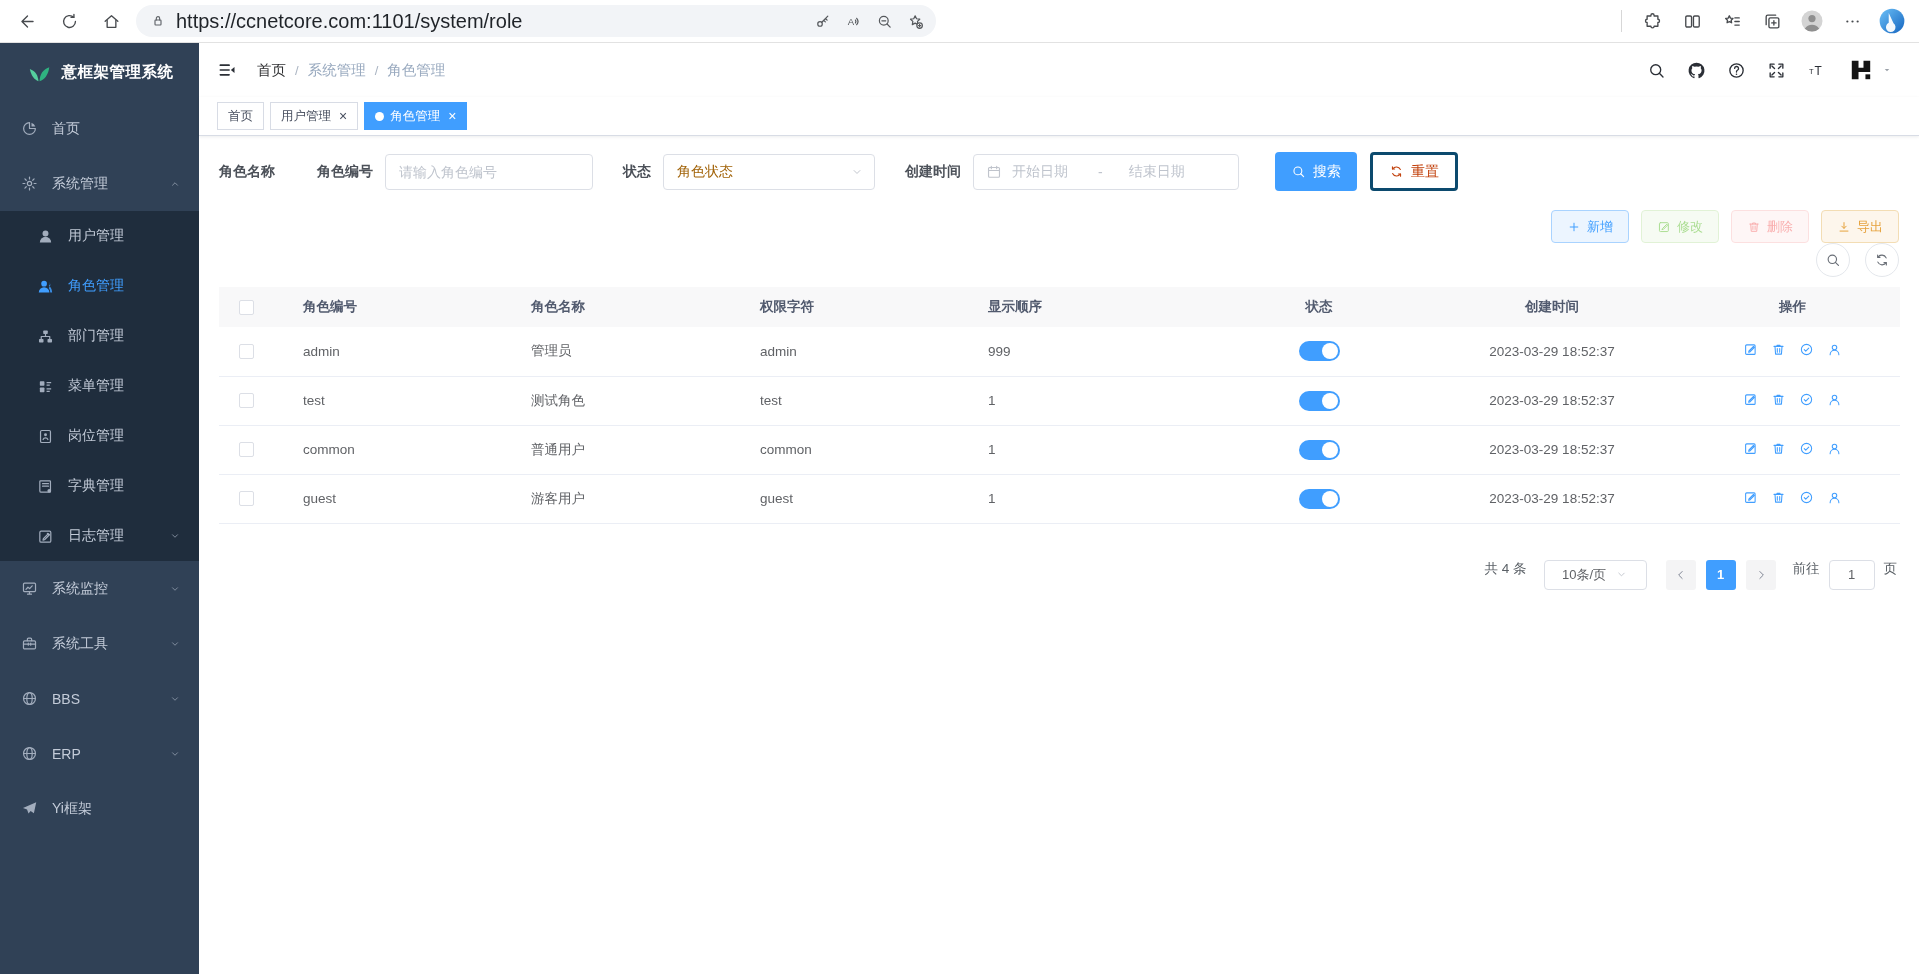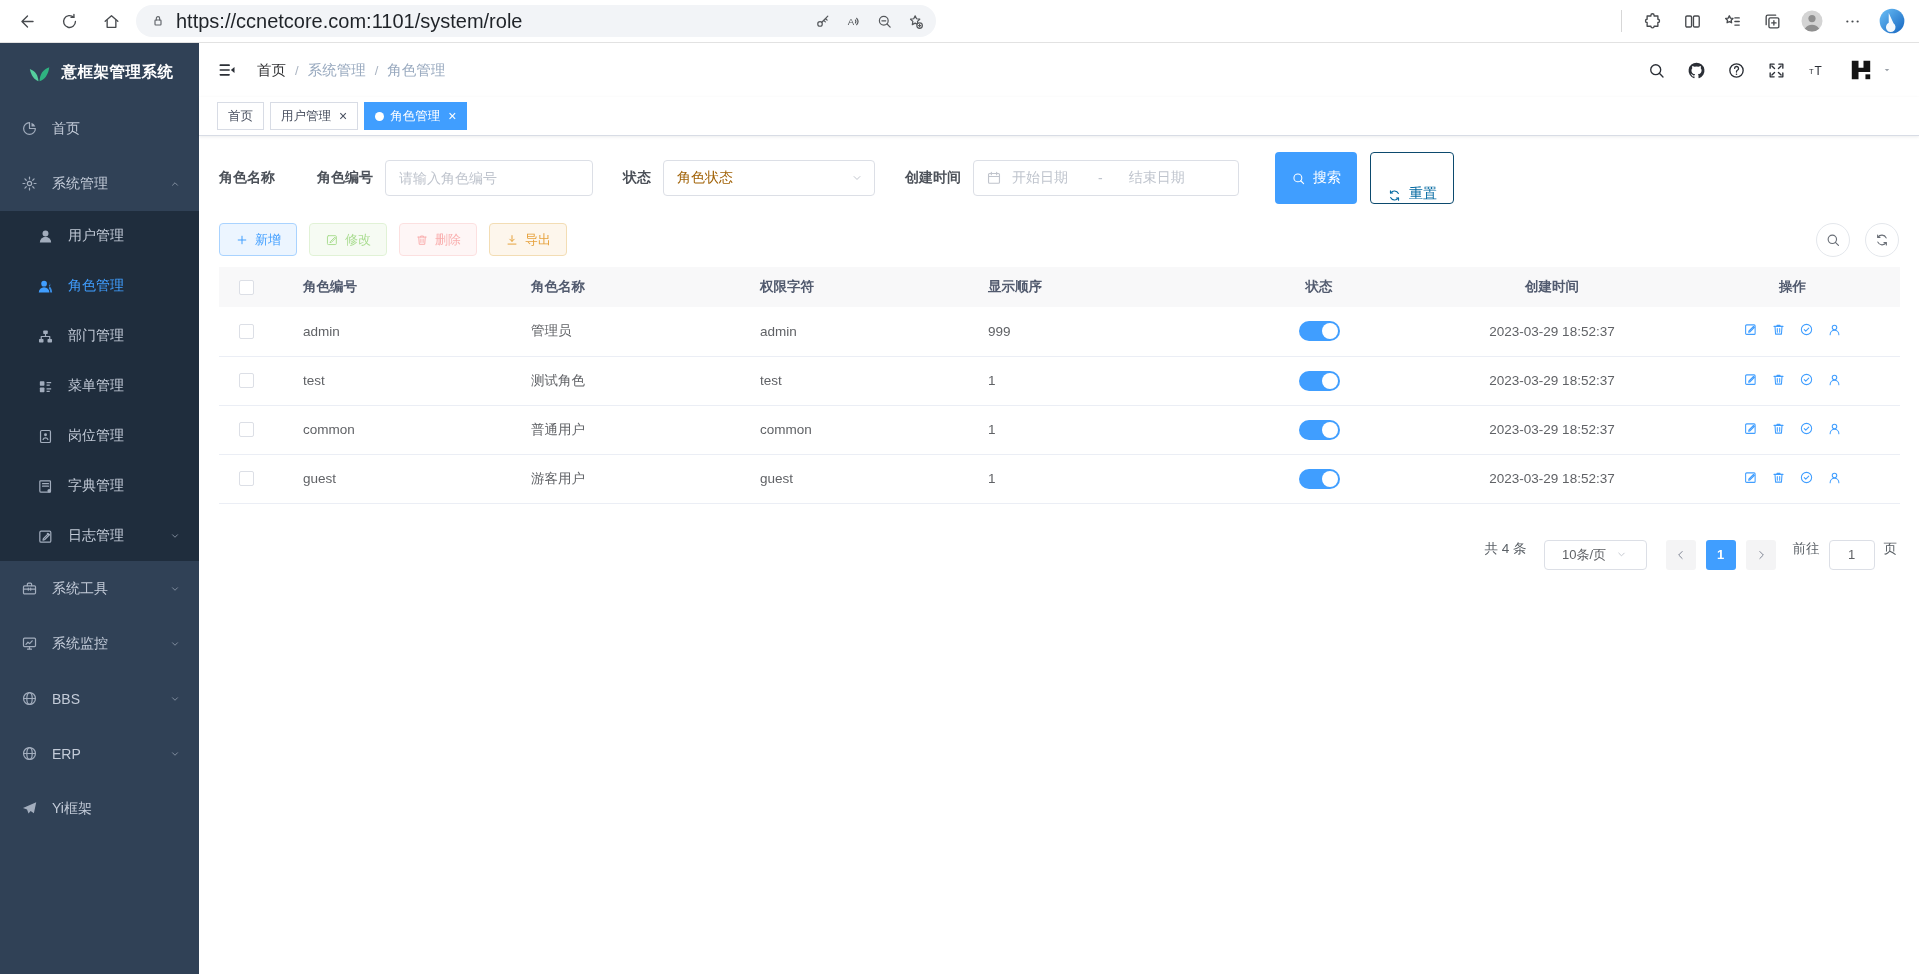--- a/index.html
+++ b/index.html
@@ -76,26 +76,26 @@
     font-size:14px; color:#606266; }
   .f::placeholder { color:#bfc4cd; }
   .select { width:212px; height:36px; border:1px solid #dcdfe6; border-radius:4px;
     display:flex; align-items:center; padding:0 10px 0 13px; cursor:pointer; }
   .select .ph { flex:1; font-size:14px; color:#a16207; }
   .select .chev, .daterange .icon { color:#c0c4cc; }
   .daterange { width:266px; height:36px; border:1px solid #dcdfe6; border-radius:4px;
     display:flex; align-items:center; padding:0 12px; font-size:14px; color:#bfc4cd; cursor:pointer; }
   .dr-start { margin-left:10px; }
   .dr-sep { margin:0 26px 0 30px; }
-  .btn { height:52px; border-radius:4px; font-size:14px; display:inline-flex; align-items:center;
+  .btn { height:39px; border-radius:4px; font-size:14px; display:inline-flex; align-items:center;
     gap:7px; padding:0 16px; }
   .btn.search { background:#409eff; color:#fff; margin-left:6px; }
-  .btn.reset { background:#fff; color:#0369a1; border:1px solid #0c4a6e; margin-left:13px;align-items:flex-end; }
-
-  .toolbar { margin-top:19px; display:flex; align-items:flex-start; }
+  .btn.reset { background:#fff; color:#c2410c; border:3px solid #0c4a6e; margin-left:13px; }
+
+  .toolbar { margin-top:19px; display:flex; align-items:flex-end;flex-direction:column; }
   .tb-left { display:flex; align-items:center; gap:12px; }
   .tbtn { height:33px; padding:0 15px; border-radius:4px; font-size:13px; display:inline-flex;
     align-items:center; gap:6px; border:1px solid; }
   .tbtn.primary { color:#409eff; background:#ecf5ff; border-color:#a9d3ff; }
   .tbtn.success { color:#67c23a; background:#f0f9eb; border-color:#c9e9b5; }
   .tbtn.danger  { color:#f56c6c; background:#fef0f0; border-color:#fbc8c8; }
   .tbtn.warning { color:#e6a23c; background:#fdf6ec; border-color:#f3ddb4; }
   .tbtn.disabled { opacity:.55; cursor:not-allowed; }
   .tool-right { margin-left:auto; display:flex; gap:15px; }
   .circle-btn { width:34px; height:34px; border-radius:50%; border:1px solid #e4e7ec;
@@ -386,39 +386,39 @@
           <span>日志管理</span>
           <span class="icon i12 chev">
             <svg viewBox="0 0 24 24" fill="none" stroke="currentColor" stroke-width="1.7" stroke-linecap="round" stroke-linejoin="round">
               <path d="m7 9.5 5 5 5-5"></path>
             </svg>
           </span>
         </div>
         <div class="side-item top">
           <span class="icon i17">
             <svg viewBox="0 0 24 24" fill="none" stroke="currentColor" stroke-width="1.7" stroke-linecap="round" stroke-linejoin="round">
+              <rect x="3.5" y="4.5" width="17" height="11.8" rx="1.5"></rect>
+              <path d="M7 13.2l2.8-3 2.4 2 3.6-4M9.2 20h5.6M12 16.3V20"></path>
+            </svg>
+          </span>
+          <span>系统监控</span>
+          <span class="icon i12 chev">
+            <svg viewBox="0 0 24 24" fill="none" stroke="currentColor" stroke-width="1.7" stroke-linecap="round" stroke-linejoin="round">
+              <path d="m7 9.5 5 5 5-5"></path>
+            </svg>
+          </span>
+        </div>
+        <div class="side-item top">
+          <span class="icon i17">
+            <svg viewBox="0 0 24 24" fill="none" stroke="currentColor" stroke-width="1.7" stroke-linecap="round" stroke-linejoin="round">
               <rect x="3.5" y="8.2" width="17" height="11.3" rx="1.6"></rect>
               <path d="M9 8V6a1.6 1.6 0 0 1 1.6-1.6h2.8A1.6 1.6 0 0 1 15 6v2M3.5 13h17M10.3 11.5v3M13.7 11.5v3"></path>
             </svg>
           </span>
           <span>系统工具</span>
-          <span class="icon i12 chev">
-            <svg viewBox="0 0 24 24" fill="none" stroke="currentColor" stroke-width="1.7" stroke-linecap="round" stroke-linejoin="round">
-              <path d="m7 9.5 5 5 5-5"></path>
-            </svg>
-          </span>
-        </div>
-        <div class="side-item top">
-          <span class="icon i17">
-            <svg viewBox="0 0 24 24" fill="none" stroke="currentColor" stroke-width="1.7" stroke-linecap="round" stroke-linejoin="round">
-              <rect x="3.5" y="4.5" width="17" height="11.8" rx="1.5"></rect>
-              <path d="M7 13.2l2.8-3 2.4 2 3.6-4M9.2 20h5.6M12 16.3V20"></path>
-            </svg>
-          </span>
-          <span>系统监控</span>
           <span class="icon i12 chev">
             <svg viewBox="0 0 24 24" fill="none" stroke="currentColor" stroke-width="1.7" stroke-linecap="round" stroke-linejoin="round">
               <path d="m7 9.5 5 5 5-5"></path>
             </svg>
           </span>
         </div>
         <div class="side-item top">
           <span class="icon i17">
             <svg viewBox="0 0 24 24" fill="none" stroke="currentColor" stroke-width="1.7" stroke-linecap="round" stroke-linejoin="round">
               <circle cx="12" cy="12" r="8.4"></circle>

